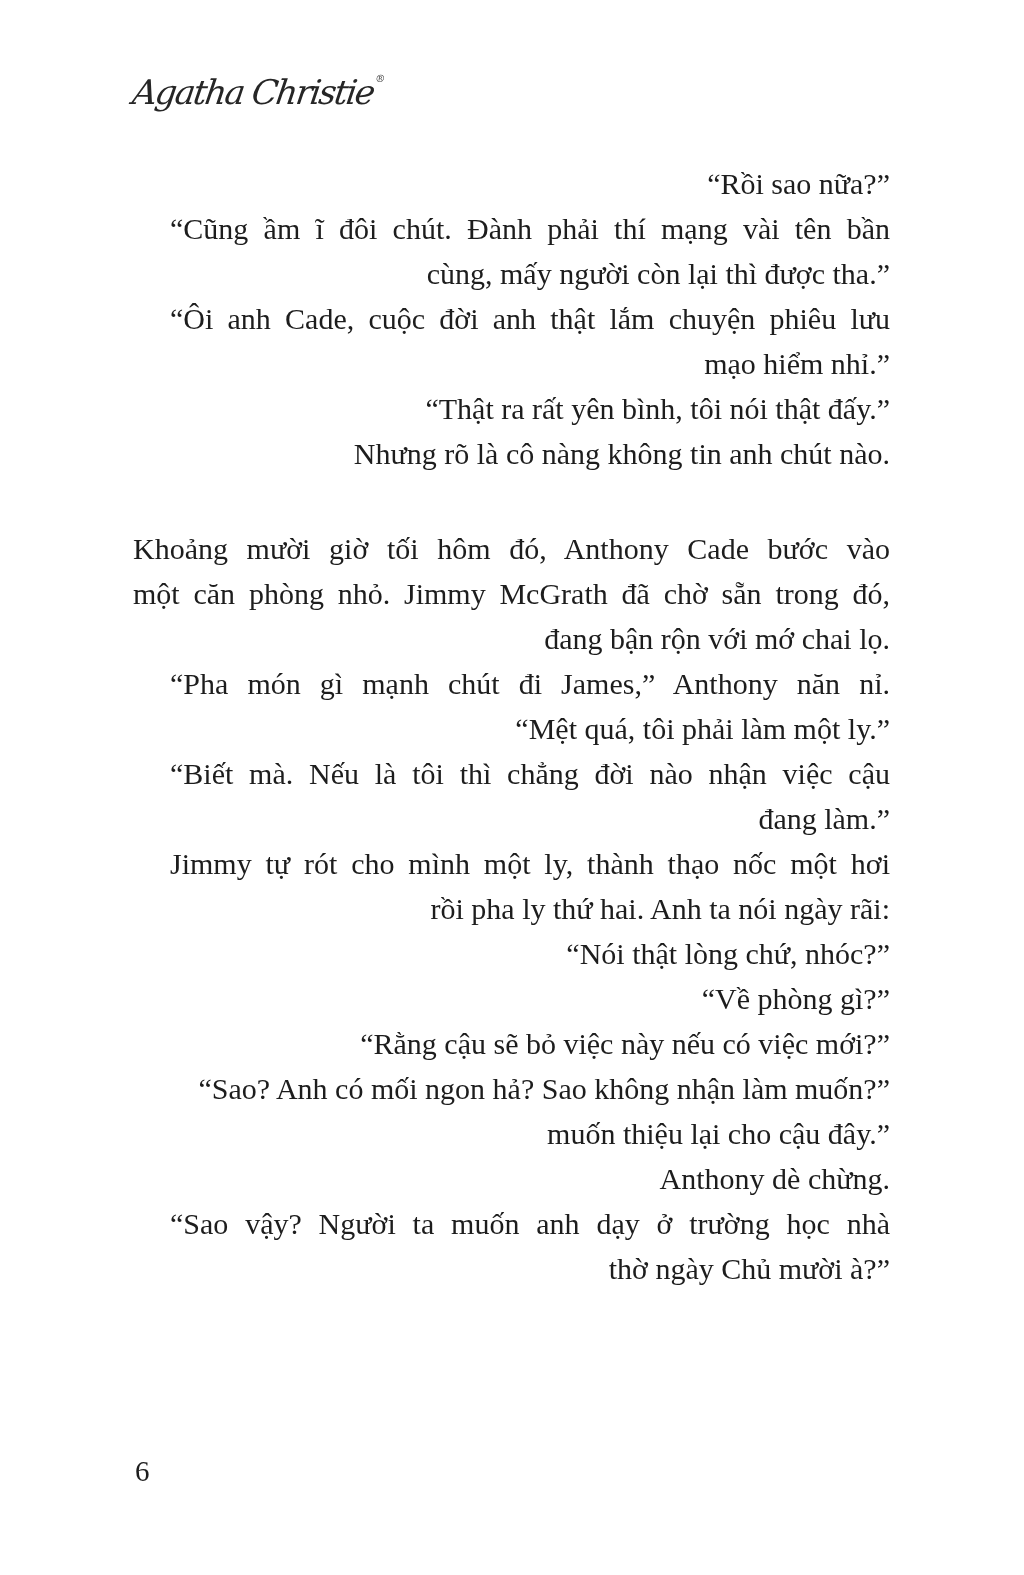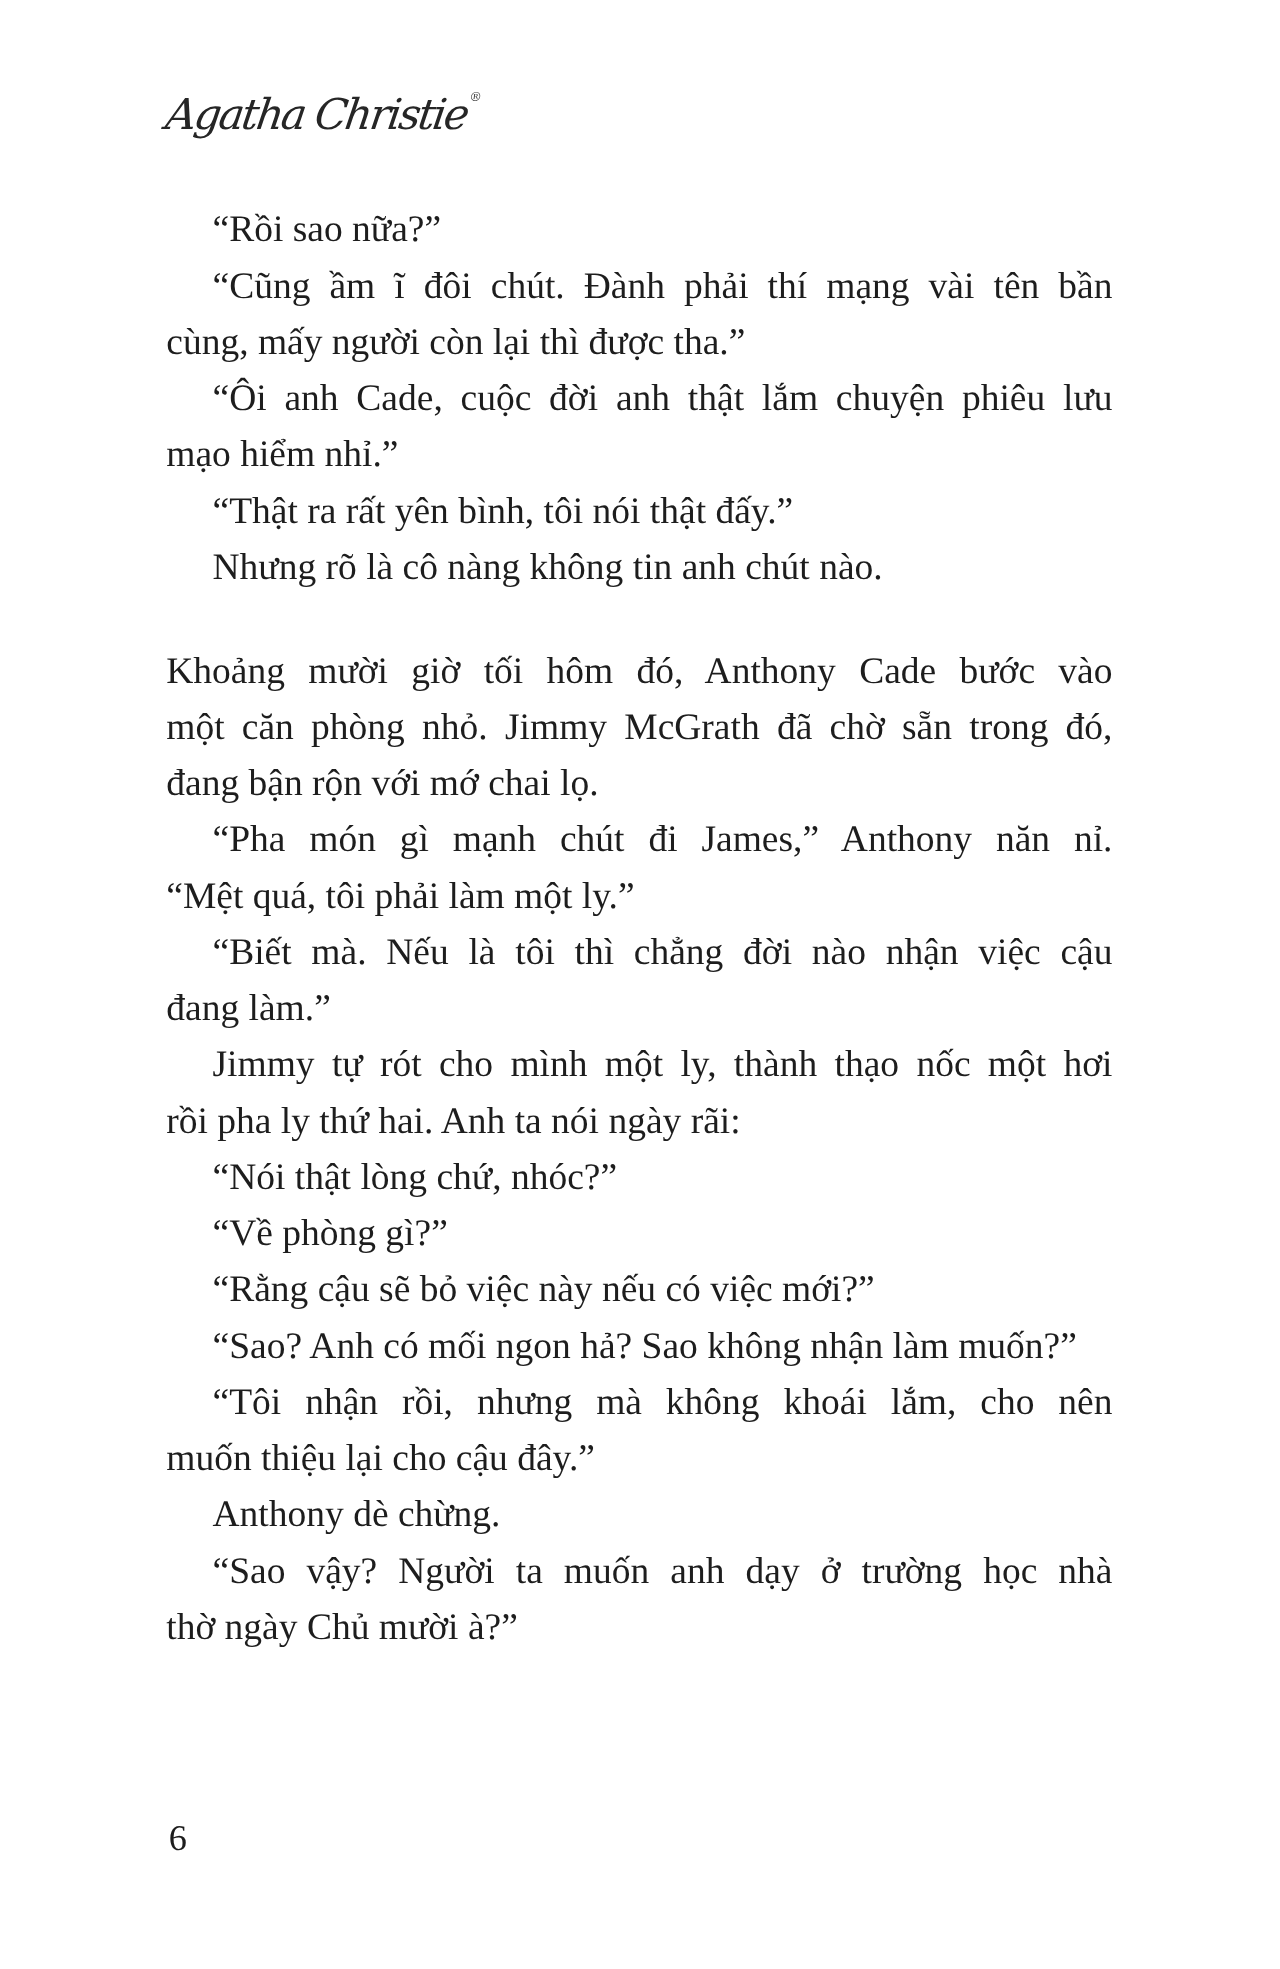--- a/index.html
+++ b/index.html
@@ -42,31 +42,32 @@
     position: absolute;
     left: 133px;
     top: 161px;
     width: 757px;
     font-size: 30px;
     line-height: 45px;
   }
   .line {
     height: 45px;
     white-space: nowrap;
+    text-align: right;
   }
   .line.fill {
     white-space: normal;
     text-align: justify;
     text-align-last: justify;
   }
   .line.indent {
     padding-left: 37px;
   }
   .para.space-before {
-    margin-top: 38px;
+    margin-top: 50px;
   }
   .page-number {
     position: absolute;
     left: 135px;
     top: 1455px;
     font-size: 29px;
     color: #1d1d1d;
   }
 </style>
 </head>
@@ -119,21 +120,20 @@
       <div class="para">
         <div class="line indent">“Về phòng gì?”</div>
       </div>
       <div class="para">
         <div class="line indent">“Rằng cậu sẽ bỏ việc này nếu có việc mới?”</div>
       </div>
       <div class="para">
         <div class="line indent">“Sao? Anh có mối ngon hả? Sao không nhận làm muốn?”</div>
       </div>
       <div class="para">
-        <div class="line indent fill">“Tôi nhận rồi, nhưng mà không khoái lắm, cho nên</div>
         <div class="line">muốn thiệu lại cho cậu đây.”</div>
       </div>
       <div class="para">
         <div class="line indent">Anthony dè chừng.</div>
       </div>
       <div class="para">
         <div class="line indent fill">“Sao vậy? Người ta muốn anh dạy ở trường học nhà</div>
         <div class="line">thờ ngày Chủ mười à?”</div>
       </div>
     </div>

